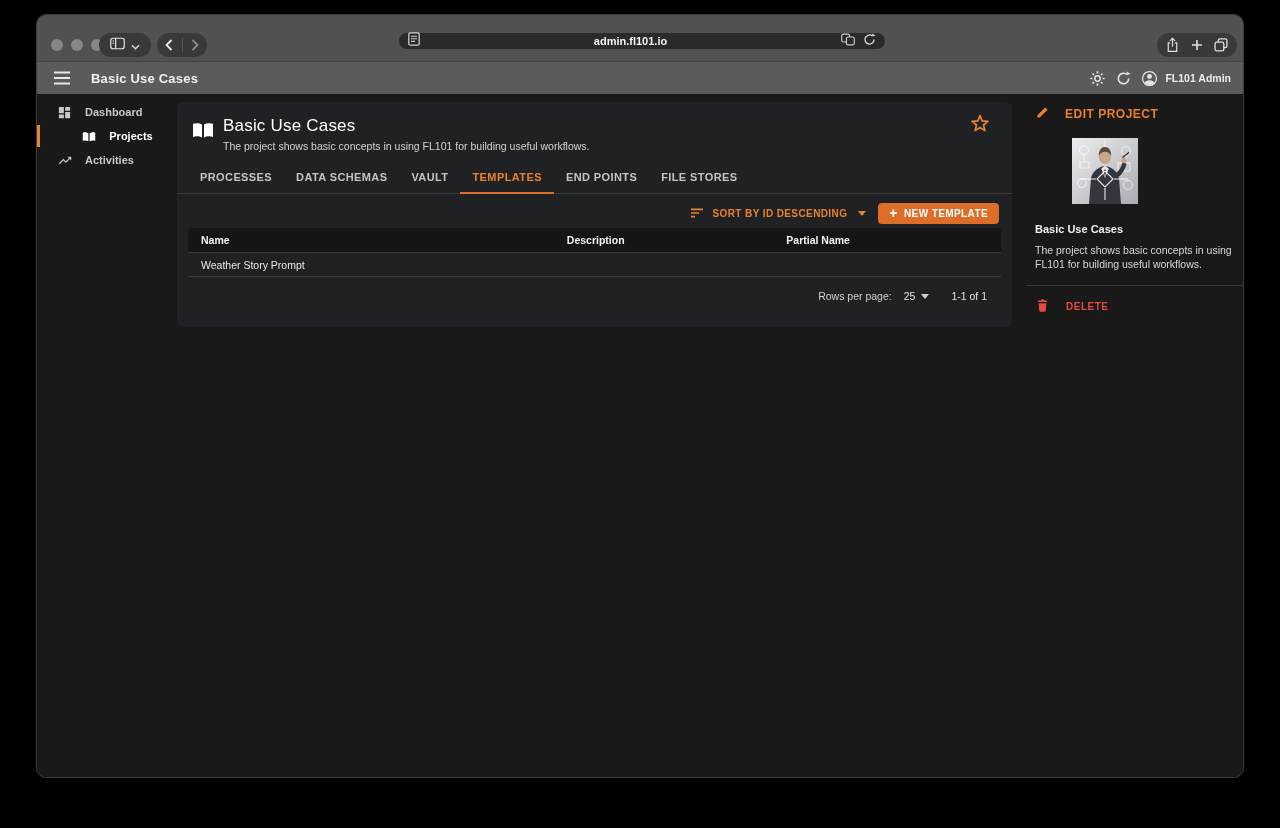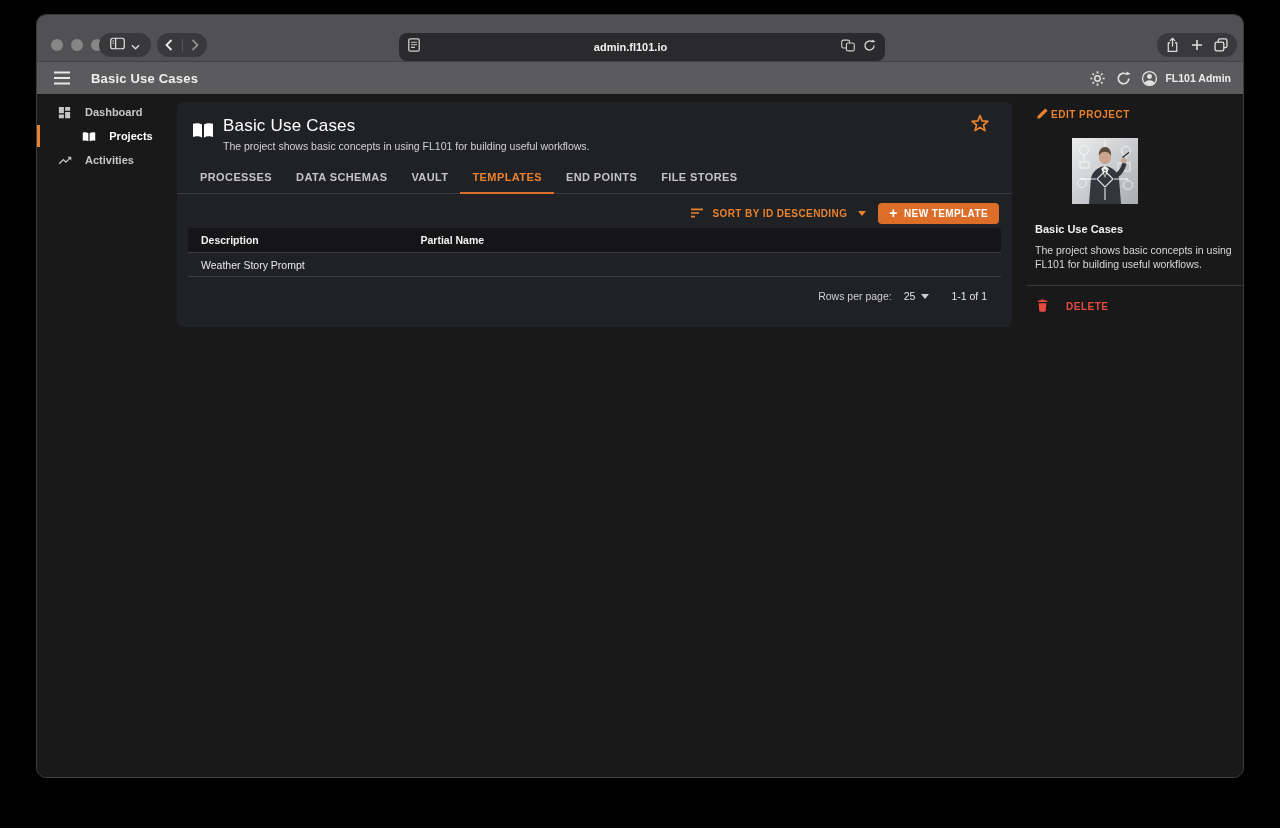--- a/index.html
+++ b/index.html
@@ -11,21 +11,21 @@
   
   .chrome{position:relative;height:46px;background:#515153;border-bottom:1px solid #414141;}
   .traffic{position:absolute;left:14px;top:24px;display:flex;gap:8px;}
   .tl{width:12px;height:12px;border-radius:50%;background:#868686;}
   .pill{position:absolute;top:18px;height:24px;background:#39393b;border-radius:12px;
         display:flex;align-items:center;justify-content:center;}
   .pill-sidebar{left:62px;width:52px;gap:6px;}
   .pill-nav{left:120px;width:50px;gap:0;}
   .nav-half{width:25px;display:flex;align-items:center;justify-content:center;height:100%;}
   .nav-sep{width:1px;height:14px;background:#555;}
-  .urlbar{position:absolute;left:362px;top:18px;width:486px;height:28px;background:#2a2a2c;
+  .urlbar{position:absolute;left:362px;top:18px;width:486px;height:16px;background:#2a2a2c;
           border-radius:8px;display:flex;align-items:center;padding:0 9px;box-sizing:border-box;}
   .url-text{flex:1;text-align:center;color:#f1f1f1;font-size:11px;font-weight:bold;}
   .url-right{display:flex;align-items:center;gap:8px;}
   .pill-right{right:6px;width:80px;justify-content:space-between;padding:0 9px;box-sizing:border-box;}
 
   
   .appbar{height:32px;background:#5b5b5d;display:flex;align-items:center;padding:0 10px 0 16px;box-sizing:border-box;}
   .appbar-title{color:#efefef;font-size:13px;font-weight:bold;margin-left:20px;letter-spacing:.2px;}
   .appbar-right{margin-left:auto;display:flex;align-items:center;gap:10px;}
   .appbar-user{color:#ececec;font-size:10.5px;font-weight:bold;margin-left:-3px;padding-right:2px;}
@@ -76,21 +76,21 @@
 
   .pagination{display:flex;justify-content:flex-end;align-items:center;padding:13px 25px 0 0;
               color:#d0d0d0;font-size:10.5px;}
   .rpp-select{display:flex;align-items:center;gap:6px;margin-left:12px;cursor:pointer;color:#e4e4e4;}
   .caret-gray{width:0;height:0;border-left:4px solid transparent;border-right:4px solid transparent;
               border-top:5px solid #cfcfcf;}
   .range{margin-left:22px;color:#e4e4e4;}
 
   
   .rpanel{width:216px;flex:none;padding:12px 7px 0 7px;box-sizing:border-box;}
-  .edit-row{display:flex;align-items:center;gap:2px;color:var(--accent);font-size:10px;
+  .edit-row{display:flex;align-items:center;gap:16px;color:var(--accent);font-size:12px;
             font-weight:bold;letter-spacing:.5px;padding-left:2px;cursor:pointer;height:16px;}
   .photo{width:66px;height:66px;margin:16px 0 0 38px;display:block;}
   .rp-title{color:#f0f0f0;font-size:11px;font-weight:bold;margin-top:19px;padding-left:1px;}
   .rp-desc{color:#d8d8d8;font-size:10.5px;line-height:1.32;margin-top:9px;width:202px;padding-left:1px;}
   .rp-divider{border:none;border-top:1px solid #3a3a3a;margin:13px -7px 0 -7px;}
   .delete-row{display:flex;align-items:center;gap:18px;color:var(--danger);font-size:10px;
               font-weight:bold;letter-spacing:.5px;margin-top:13px;padding-left:3px;cursor:pointer;}
 </style>
 </head>
 <body>
@@ -272,20 +272,21 @@
             <span class="caret"></span>
           </div>
           <button class="btn-new">
             <span class="plus">+</span>
             <span>NEW TEMPLATE</span>
           </button>
         </div>
 
         <div class="tmpl-table">
           <div class="thead">
+              <span class="col c0">Name</span>
               <span class="col c1">Description</span>
               <span class="col c2">Partial Name</span>
             </div>
           <div id="tbody">
               <div class="trow">
                 <span class="col c0">Weather Story Prompt</span>
                 <span class="col c1"></span>
                 <span class="col c2"></span>
               </div>
             </div>

